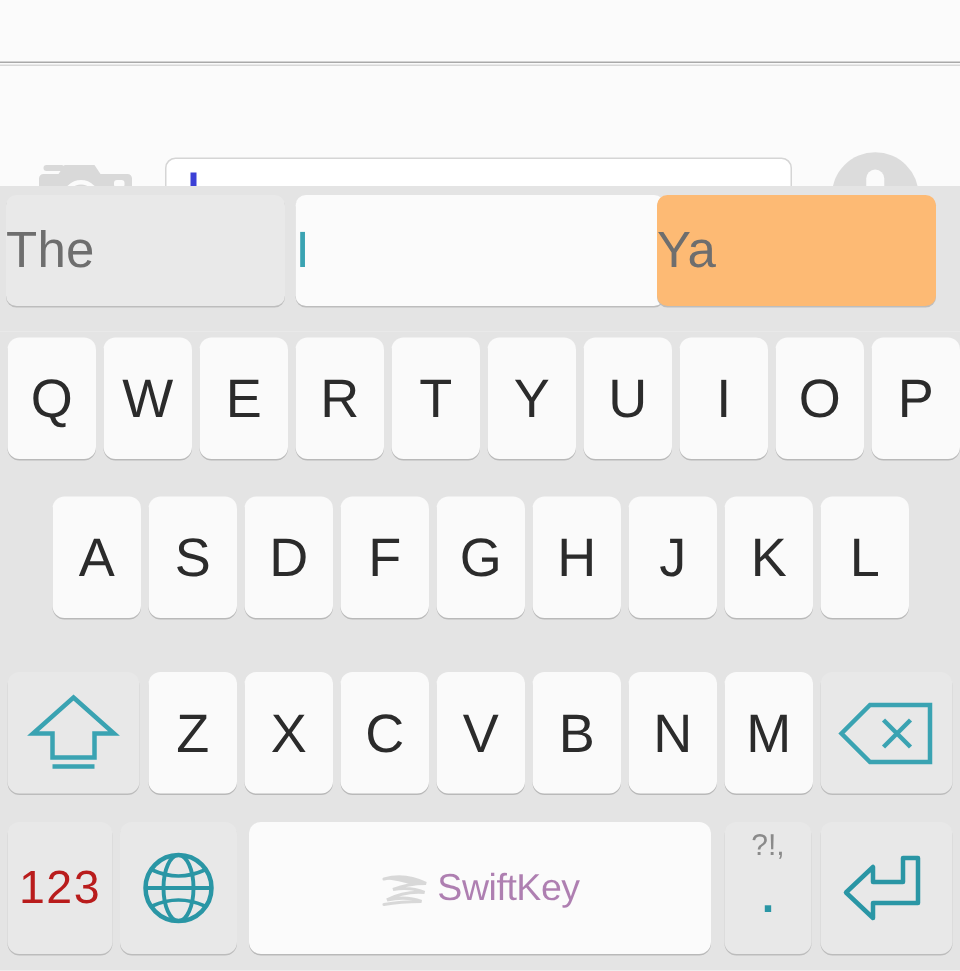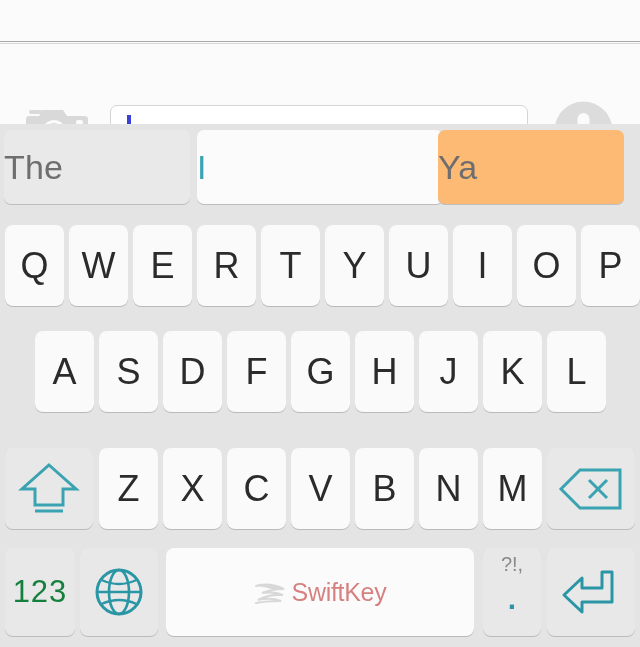--- a/index.html
+++ b/index.html
@@ -68,30 +68,30 @@
     font-size:36px;color:#2b2b2b;font-weight:400;
   }
   .key-fn{
     background:#e8e8e8;
     box-shadow:0 1px 0 0 #bcbcbc;
   }
   .key-space{
     background:#fbfbfb;
     box-shadow:0 1px 0 0 #b9b9b9;
   }
-  .key-123{font-size:31px;color:#15803d;letter-spacing:1px;}
+  .key-123{font-size:31px;color:#b91c1c;letter-spacing:1px;}
   .punct-key{flex-direction:column;justify-content:flex-start;padding-top:6px;}
   .punct-top{font-size:20px;color:#8a8a8a;line-height:20px;}
   .punct-dot{font-size:30px;color:#2a96a5;line-height:18px;margin-top:16px;font-weight:700;}
 
   .swiftkey-brand{
     display:flex;align-items:center;gap:4px;opacity:.55;
   }
   .swiftkey-word{
-    font-size:25px;color:#b91c1c;letter-spacing:-0.3px;
+    font-size:25px;color:#701a75;letter-spacing:-0.3px;
   }
 </style>
 </head>
 <body>
 
 <div id="app">
 
   <div class="top-strip"></div>
   <div class="divider-1"></div>
   <div class="divider-2"></div>

